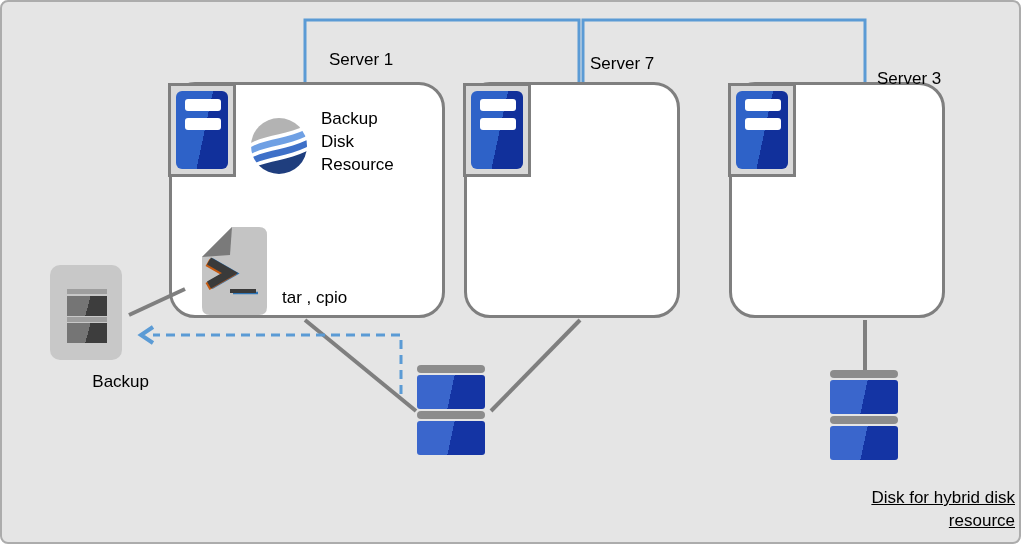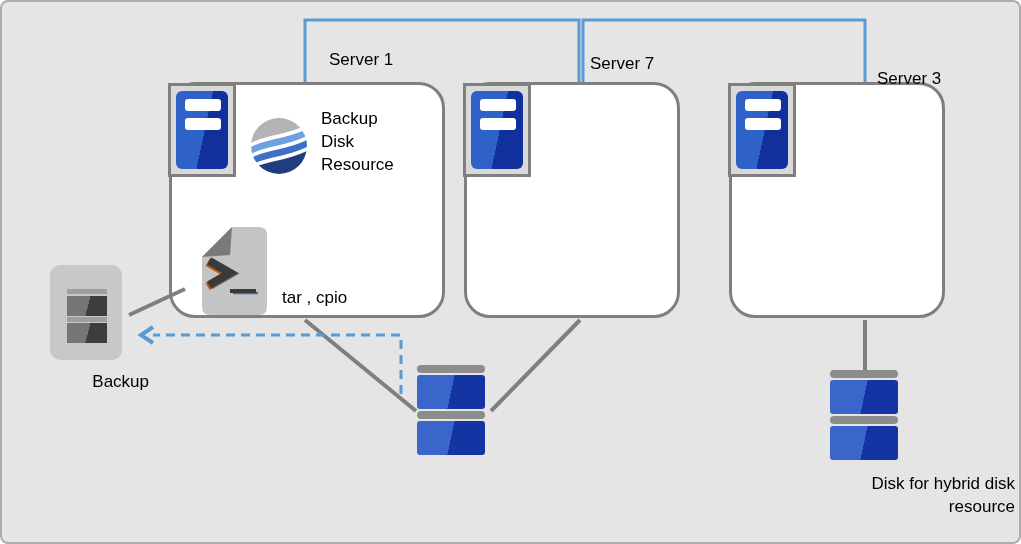--- a/index.html
+++ b/index.html
@@ -165,21 +165,21 @@
   </div>
   <div class="label center" style="left:302px;top:470px;width:300px;">
   </div>
 
   <div id="hybrid-disk" class="disk-stack">
     <div class="disk-cap"></div>
     <div class="disk-body"></div>
     <div class="disk-cap"></div>
     <div class="disk-body"></div>
   </div>
-  <div class="label center" style="left:713px;top:470px;width:300px;">
+  <div class="label center" style="left:713px;top:484px;width:300px;text-decoration:underline;">
     <div>Disk for hybrid disk</div>
     <div>resource</div>
   </div>
 
   <svg class="layer over" width="1021" height="544">
     <line x1="303" y1="318" x2="414" y2="409" stroke-width="4" stroke="#7F7F7F"></line>
     <line x1="578" y1="318" x2="489" y2="409" stroke-width="4" stroke="#7F7F7F"></line>
     <line x1="863" y1="318" x2="863" y2="368" stroke-width="4" stroke="#7F7F7F"></line>
     <line x1="127" y1="313" x2="183" y2="287" stroke-width="4" stroke="#7F7F7F"></line>
     <path d="M399,392 V333 H151" fill="none" stroke-width="3" stroke-dasharray="9 6" stroke="#5B9BD5"></path>

